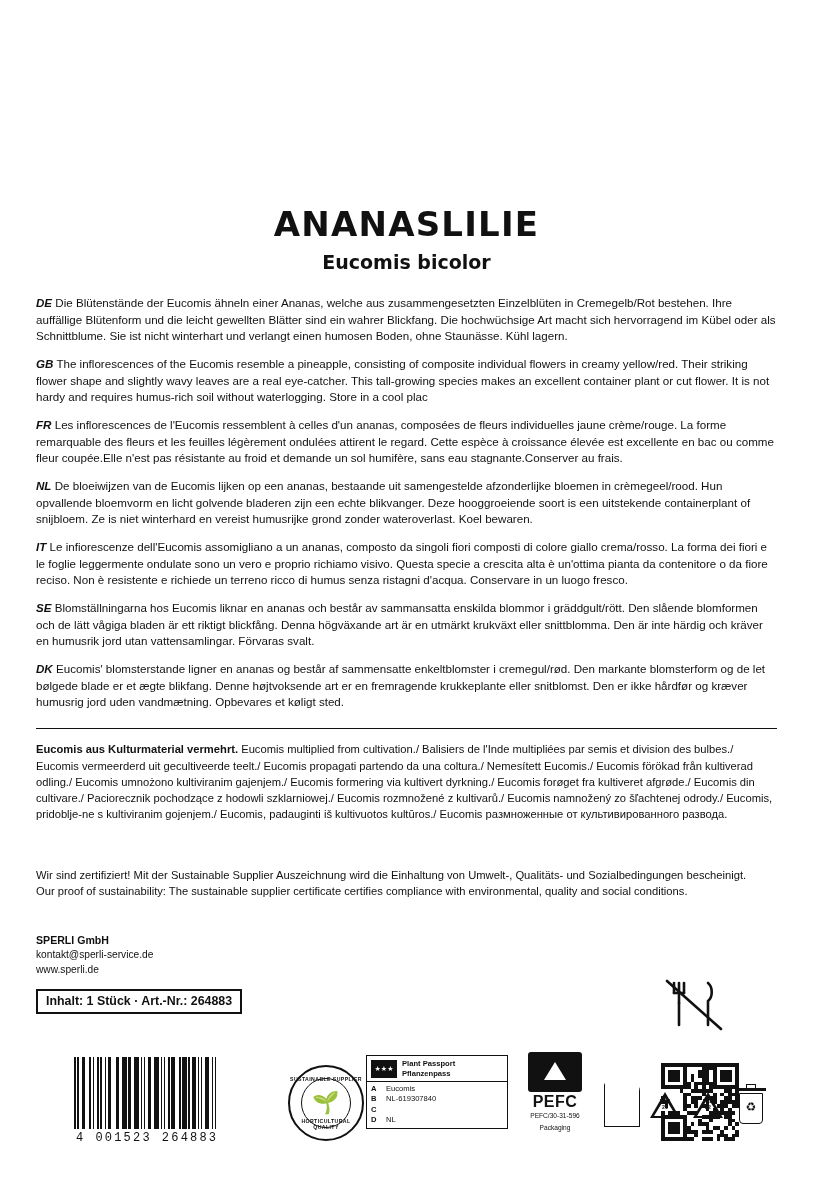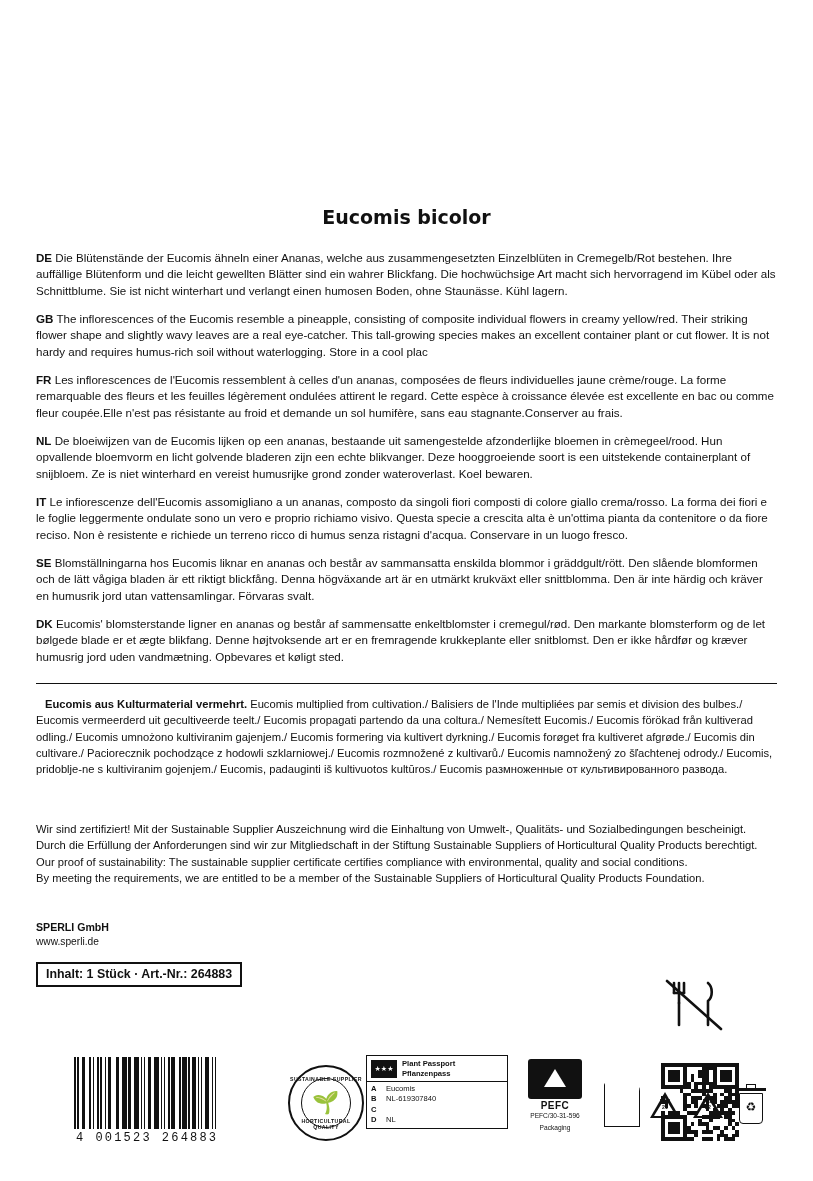--- a/index.html
+++ b/index.html
@@ -48,34 +48,35 @@
   }
   .desc-item {
     font-size: 11.6px;
     line-height: 1.42;
     margin-bottom: 11px;
     text-align: left;
     color: #111;
   }
   .lang-code {
     font-weight: 700;
+    font-style: italic;
   }
   
   .divider {
     border: 0;
     border-top: 1px solid #111;
     margin: 18px 0 12px 0;
   }
   
   .cultivation {
     font-size: 11.2px;
     line-height: 1.45;
     color: #111;
   }
-  .cultivation b { font-weight: 700; margin-left: 9px; }
+  .cultivation b { font-weight: 700; }
 
   
   .cert {
     margin-top: 44px;
     font-size: 11.2px;
     line-height: 1.45;
     color: #111;
   }
   
   .company {
@@ -215,21 +216,21 @@
     content: "";
     position: absolute;
     left: 50%; top: 50%;
     transform: translate(-50%,-55%);
     width: 0; height: 0;
     border-left: 11px solid transparent;
     border-right: 11px solid transparent;
     border-bottom: 18px solid #fff;
   }
   .pefc-word {
-    font-size: 10px; font-weight: 700; letter-spacing: .5px; margin-top: 1px;
+    font-size: 16px; font-weight: 700; letter-spacing: .5px; margin-top: 1px;
   }
   .pefc-code { font-size: 6.6px; margin-top: 1px; }
   .pefc-pack { font-size: 6.6px; margin-top: 5px; }
 
   
   .recycle {
     position: absolute;
     left: 568px;
     bottom: 30px;
     display: flex;
@@ -331,20 +332,21 @@
     width: 62px;
     height: 62px;
   }
 </style>
 </head>
 <body>
 
 <div class="page">
 
   <div class="title-block">
+    <h1 class="main-title">ANANASLILIE</h1>
     <div class="sub-title">Eucomis bicolor</div>
   </div>
 
   <div class="desc-list">
     <p class="desc-item">
       <span class="lang-code">DE</span><span> Die Blütenstände der Eucomis ähneln einer Ananas, welche aus zusammengesetzten Einzelblüten in Cremegelb/Rot bestehen. Ihre auffällige Blütenform und die leicht gewellten Blätter sind ein wahrer Blickfang. Die hochwüchsige Art macht sich hervorragend im Kübel oder als Schnittblume. Sie ist nicht winterhart und verlangt einen humosen Boden, ohne Staunässe. Kühl lagern.</span>
     </p>
     <p class="desc-item">
       <span class="lang-code">GB</span><span> The inflorescences of the Eucomis resemble a pineapple, consisting of composite individual flowers in creamy yellow/red. Their striking flower shape and slightly wavy leaves are a real eye-catcher. This tall-growing species makes an excellent container plant or cut flower. It is not hardy and requires humus-rich soil without waterlogging. Store in a cool plac</span>
     </p>
@@ -366,27 +368,26 @@
   </div>
 
   <hr class="divider">
 
   <p class="cultivation">
     <b>Eucomis aus Kulturmaterial vermehrt.</b><span> Eucomis multiplied from cultivation./ Balisiers de l'Inde multipliées par semis et division des bulbes./ Eucomis vermeerderd uit gecultiveerde teelt./ Eucomis propagati partendo da una coltura./ Nemesített Eucomis./ Eucomis förökad från kultiverad odling./ Eucomis umnożono kultiviranim gajenjem./ Eucomis formering via kultivert dyrkning./ Eucomis forøget fra kultiveret afgrøde./ Eucomis din cultivare./ Paciorecznik pochodzące z hodowli szklarniowej./ Eucomis rozmnožené z kultivarů./ Eucomis namnožený zo šľachtenej odrody./ Eucomis, pridoblje-ne s kultiviranim gojenjem./ Eucomis, padauginti iš kultivuotos kultūros./ Eucomis размноженные от культивированного разводa.</span>
   </p>
 
   <div class="cert">
     <div>Wir sind zertifiziert! Mit der Sustainable Supplier Auszeichnung wird die Einhaltung von Umwelt-, Qualitäts- und Sozialbedingungen bescheinigt.</div>
-    <div>Durch die Erfüllung der Anforderungen sind wir zur Mitgliedschaft in der Stiftung Sustainable Suppliers of Horticultural Quality Products berechtigt.</div>
     <div>Our proof of sustainability: The sustainable supplier certificate certifies compliance with environmental, quality and social conditions.</div>
-    <div>By meeting the requirements, we are entitled to be a member of the Sustainable Suppliers of Horticultural Quality Products Foundation.</div>
   </div>
 
   <div class="company">
     <div class="name">SPERLI GmbH</div>
+    <div>kontakt@sperli-service.de</div>
     <div>www.sperli.de</div>
   </div>
 
   <div class="content-box">Inhalt: 1 Stück · Art.-Nr.: 264883</div>
 
   <div class="footer-row">
 
     <div class="no-food">
       <svg width="62" height="62" viewBox="0 0 62 62">
         <g stroke="#111" stroke-width="2.6" fill="none" stroke-linecap="round">

